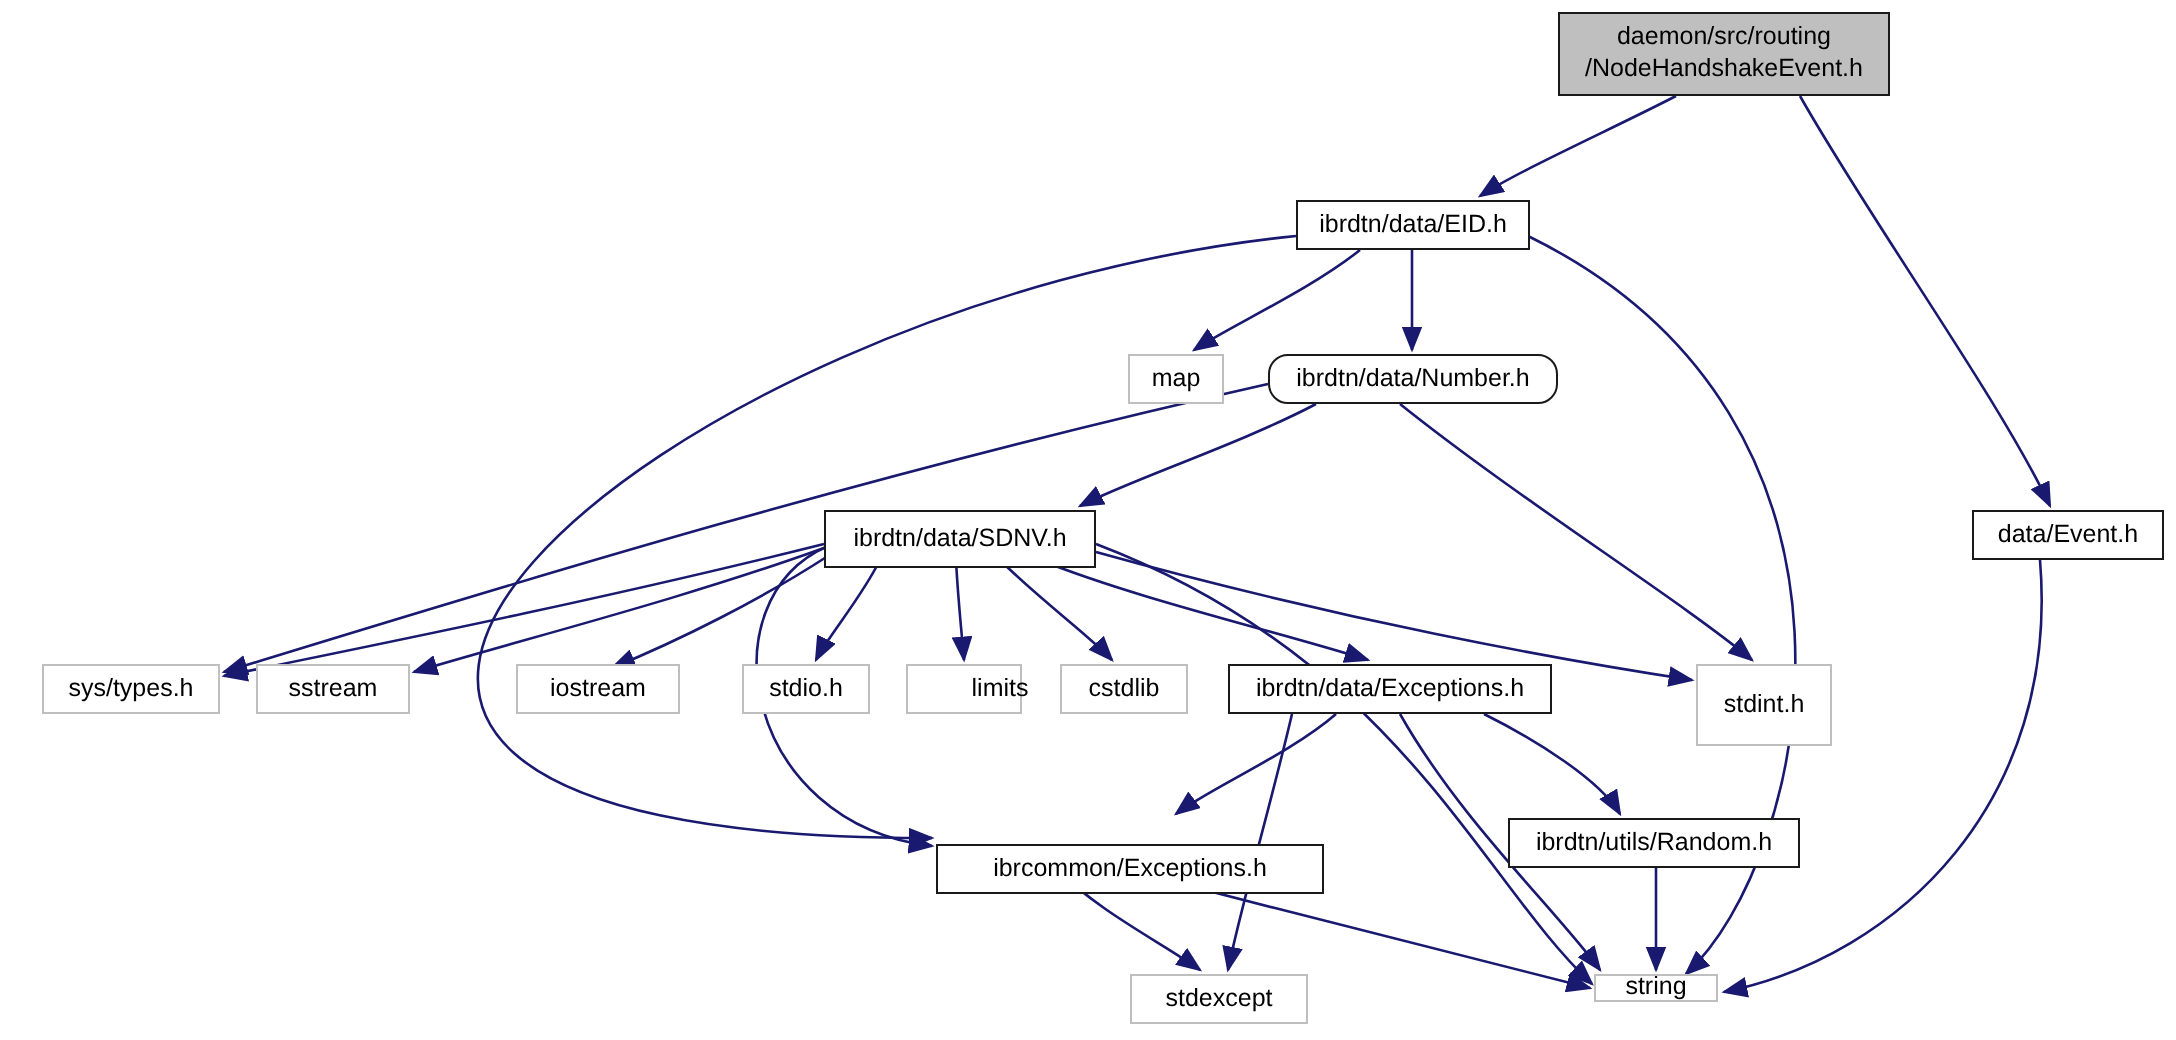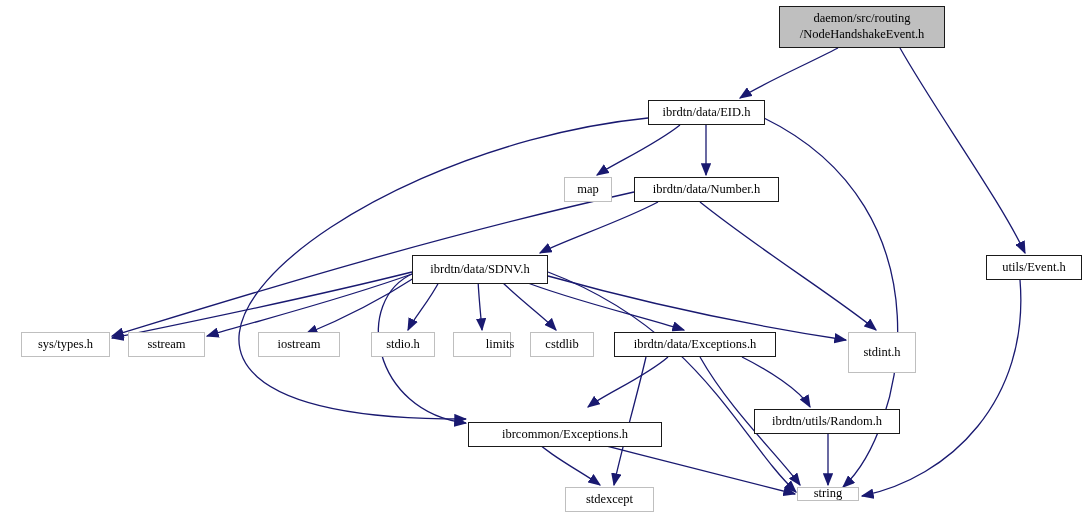--- a/index.html
+++ b/index.html
@@ -16,21 +16,20 @@
     box-sizing:border-box;
     display:flex;
     align-items:center;
     justify-content:center;
     text-align:center;
     background:#ffffff;
     font-size:12.5px;
     color:#000000;
     line-height:1.25;
     white-space:pre;
-    font-family:Liberation Serif, serif;
   }
   .node.sys{border:1px solid #bfbfbf;}
   .node.lib{border:1.6px solid #1a1a1a;}
   .node.root{border:1.6px solid #1a1a1a;background:#bfbfbf;}
 </style>
 </head>
 <body>
 
 <div id="canvas">
   <svg id="edges" viewBox="0 0 1088 520">
@@ -67,29 +66,29 @@
         <path d="M560,434 C640,455 740,480 795,494" fill="none" stroke="#191970" stroke-width="1.3" marker-end="url(#ah)"></path>
         <path d="M828,434 C828,452 828,470 828,485" fill="none" stroke="#191970" stroke-width="1.3" marker-end="url(#ah)"></path>
         <path d="M1020,280 C1030,400 950,478 862,496" fill="none" stroke="#191970" stroke-width="1.3" marker-end="url(#ah)"></path>
       </g>
   </svg>
   <div id="node-layer">
       <div class="node root" style="left: 779px; top: 6px; width: 166px; height: 42px;">daemon/src/routing
 /NodeHandshakeEvent.h</div>
       <div class="node lib" style="left: 648px; top: 100px; width: 117px; height: 25px;">ibrdtn/data/EID.h</div>
       <div class="node sys" style="left: 564px; top: 177px; width: 48px; height: 25px;">map</div>
-      <div class="node lib" style="left: 634px; top: 177px; width: 145px; height: 25px;">ibrdtn/data/Number.h</div>
+      <div class="node lib" style="left: 634px; top: 177px; width: 145px; height: 25px; border-radius: 10px;">ibrdtn/data/Number.h</div>
       <div class="node lib" style="left: 412px; top: 255px; width: 136px; height: 29px;">ibrdtn/data/SDNV.h</div>
       <div class="node sys" style="left: 21px; top: 332px; width: 89px; height: 25px;">sys/types.h</div>
       <div class="node sys" style="left: 128px; top: 332px; width: 77px; height: 25px;">sstream</div>
       <div class="node sys" style="left: 222px; top: 332px; width: 82px; height: 25px; margin-left: 36px;">iostream</div>
       <div class="node sys" style="left: 371px; top: 332px; width: 64px; height: 25px; text-align: center;">stdio.h</div>
       <div class="node sys" style="left: 453px; top: 332px; width: 58px; height: 25px; padding-left: 36px;">limits</div>
       <div class="node sys" style="left: 530px; top: 332px; width: 64px; height: 25px;">cstdlib</div>
       <div class="node lib" style="left: 614px; top: 332px; width: 162px; height: 25px;">ibrdtn/data/Exceptions.h</div>
       <div class="node sys" style="left: 848px; top: 332px; width: 68px; height: 41px;">stdint.h</div>
-      <div class="node lib" style="left: 986px; top: 255px; width: 96px; height: 25px;">utils/Event.h</div>
+      <div class="node lib" style="left: 986px; top: 255px; width: 96px; height: 25px;">data/Event.h</div>
       <div class="node lib" style="left: 468px; top: 422px; width: 194px; height: 25px;">ibrcommon/Exceptions.h</div>
       <div class="node lib" style="left: 754px; top: 409px; width: 146px; height: 25px;">ibrdtn/utils/Random.h</div>
       <div class="node sys" style="left: 565px; top: 487px; width: 89px; height: 25px;">stdexcept</div>
       <div class="node sys" style="left: 797px; top: 487px; width: 62px; height: 14px;">string</div>
     </div>
 </div>
 
 </body></html>

